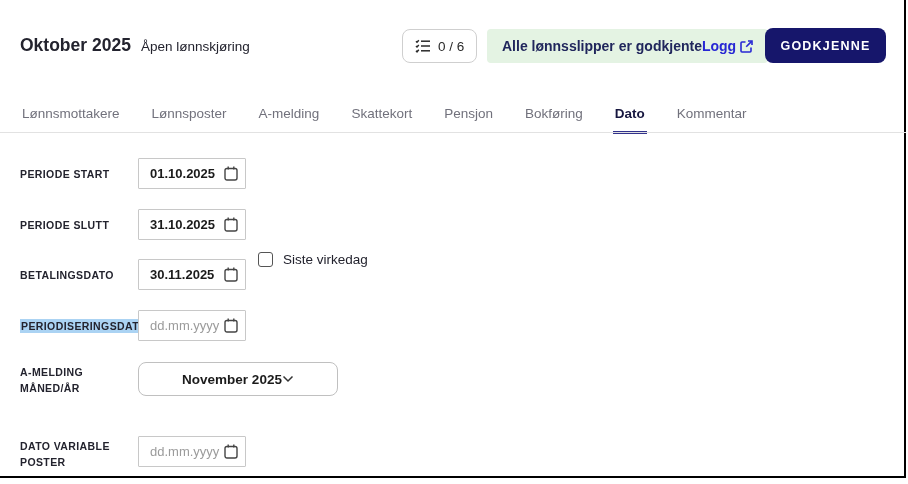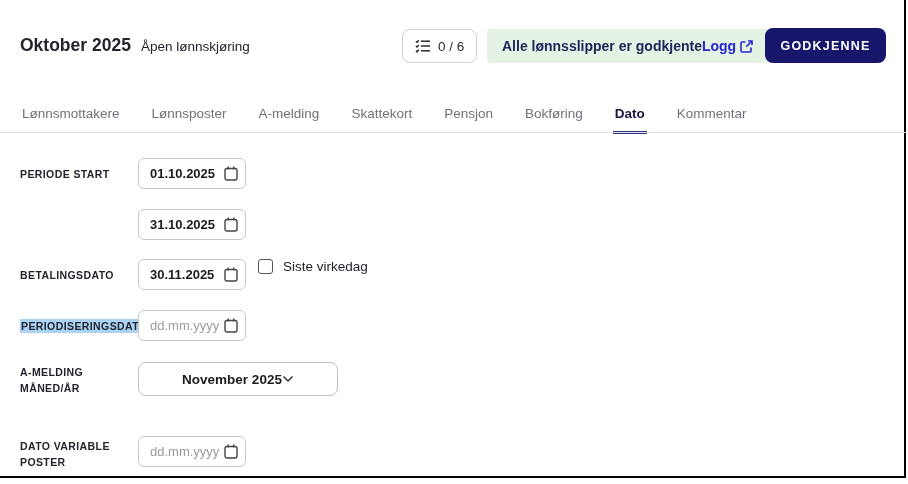--- a/index.html
+++ b/index.html
@@ -75,21 +75,21 @@
   .field-label {
     position: absolute; left: 20px; width: 118px;
     font-size: 10.5px; font-weight: 700; letter-spacing: 0.4px;
     color: #23232e; line-height: 16px;
   }
   .field-label .hl { background: #abd3f3; padding: 1px 1px; }
 
   .date-box {
     position: absolute; left: 138px;
     width: 108px; height: 31px;
-    border: 1px solid #c8c8c8; border-radius: 6px;
+    border: 1px solid #c8c8c8; border-radius: 1px;
     display: flex; align-items: center; justify-content: space-between;
     padding: 0 9px 0 11px; background: #fff;
   }
   .date-box input {
     border: none; outline: none; width: 74px;
     font-family: "Liberation Sans", sans-serif;
     font-size: 13px; font-weight: 700; color: #1b1b1b; background: transparent;
   }
   .date-box input::placeholder { color: #9b9b9b; font-weight: 400; font-size: 13px; }
   .cal-icon { flex: 0 0 auto; display: flex; cursor: pointer; }
@@ -176,20 +176,21 @@
     <input type="text" value="01.10.2025" style="">
     <span class="cal-icon">
       <svg width="14" height="15" viewBox="0 0 14 15" fill="none" stroke="#444" stroke-width="1.4">
         <rect x="1" y="2.5" width="12" height="11.5" rx="2"></rect>
         <line x1="4.2" y1="0.5" x2="4.2" y2="3.5"></line>
         <line x1="9.8" y1="0.5" x2="9.8" y2="3.5"></line>
       </svg>
     </span>
   </div>
 
+  <div class="field-label" style="top:217px">PERIODE SLUTT</div>
   <div class="date-box" style="top:209px">
     <input type="text" value="31.10.2025" style="">
     <span class="cal-icon">
       <svg width="14" height="15" viewBox="0 0 14 15" fill="none" stroke="#444" stroke-width="1.4">
         <rect x="1" y="2.5" width="12" height="11.5" rx="2"></rect>
         <line x1="4.2" y1="0.5" x2="4.2" y2="3.5"></line>
         <line x1="9.8" y1="0.5" x2="9.8" y2="3.5"></line>
       </svg>
     </span>
   </div>
@@ -198,21 +199,21 @@
   <div class="date-box" style="top:259px">
     <input type="text" value="30.11.2025" style="">
     <span class="cal-icon">
       <svg width="14" height="15" viewBox="0 0 14 15" fill="none" stroke="#444" stroke-width="1.4">
         <rect x="1" y="2.5" width="12" height="11.5" rx="2"></rect>
         <line x1="4.2" y1="0.5" x2="4.2" y2="3.5"></line>
         <line x1="9.8" y1="0.5" x2="9.8" y2="3.5"></line>
       </svg>
     </span>
   </div>
-  <div class="checkbox-wrap" style="top:251px">
+  <div class="checkbox-wrap" style="top:244px">
     <input type="checkbox" style="">
     <span class="cb-label">Siste virkedag</span>
   </div>
 
   <div class="field-label" style="top:318px">
     <span class="hl">PERIODISERINGSDAT.</span>
   </div>
   <div class="date-box" style="top:310px">
     <input type="text" placeholder="dd.mm.yyyy" style="">
     <span class="cal-icon">

